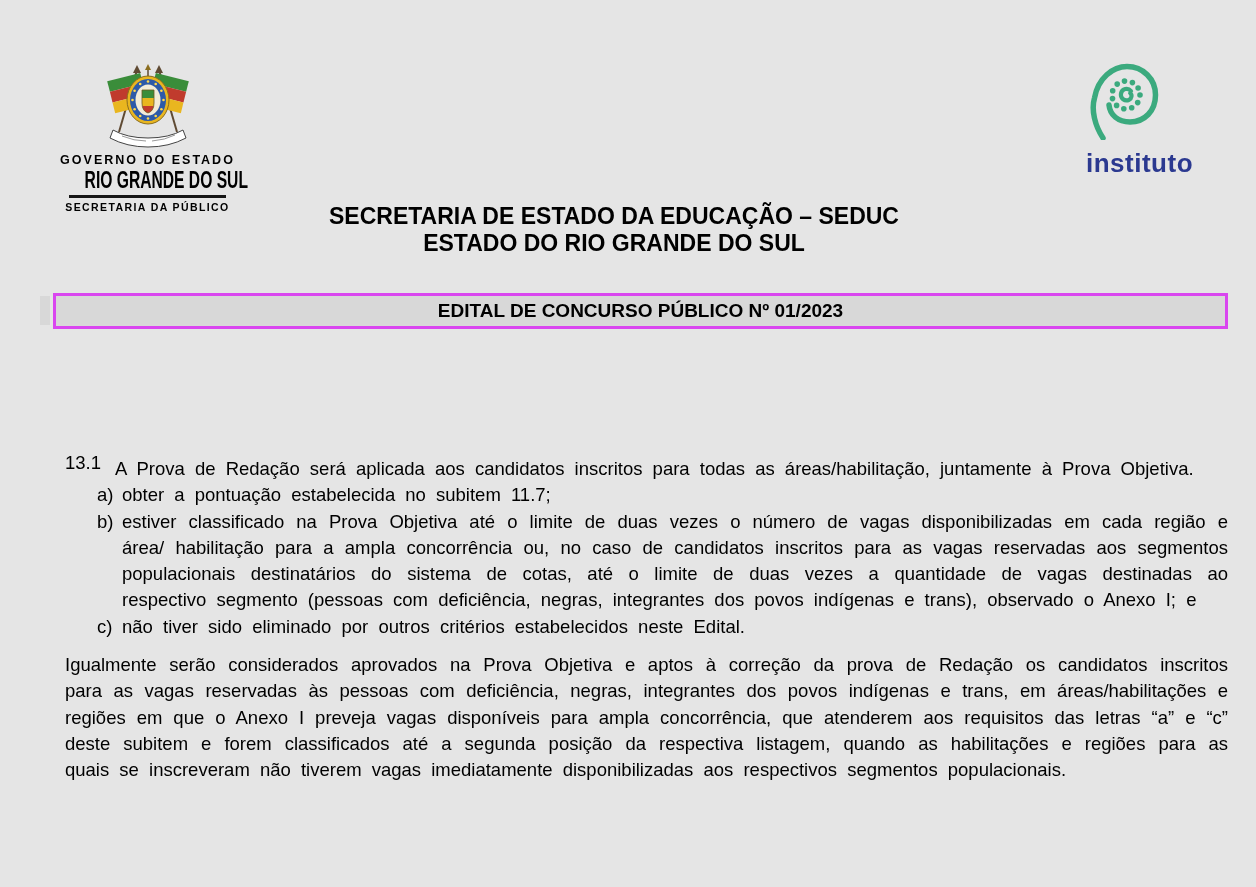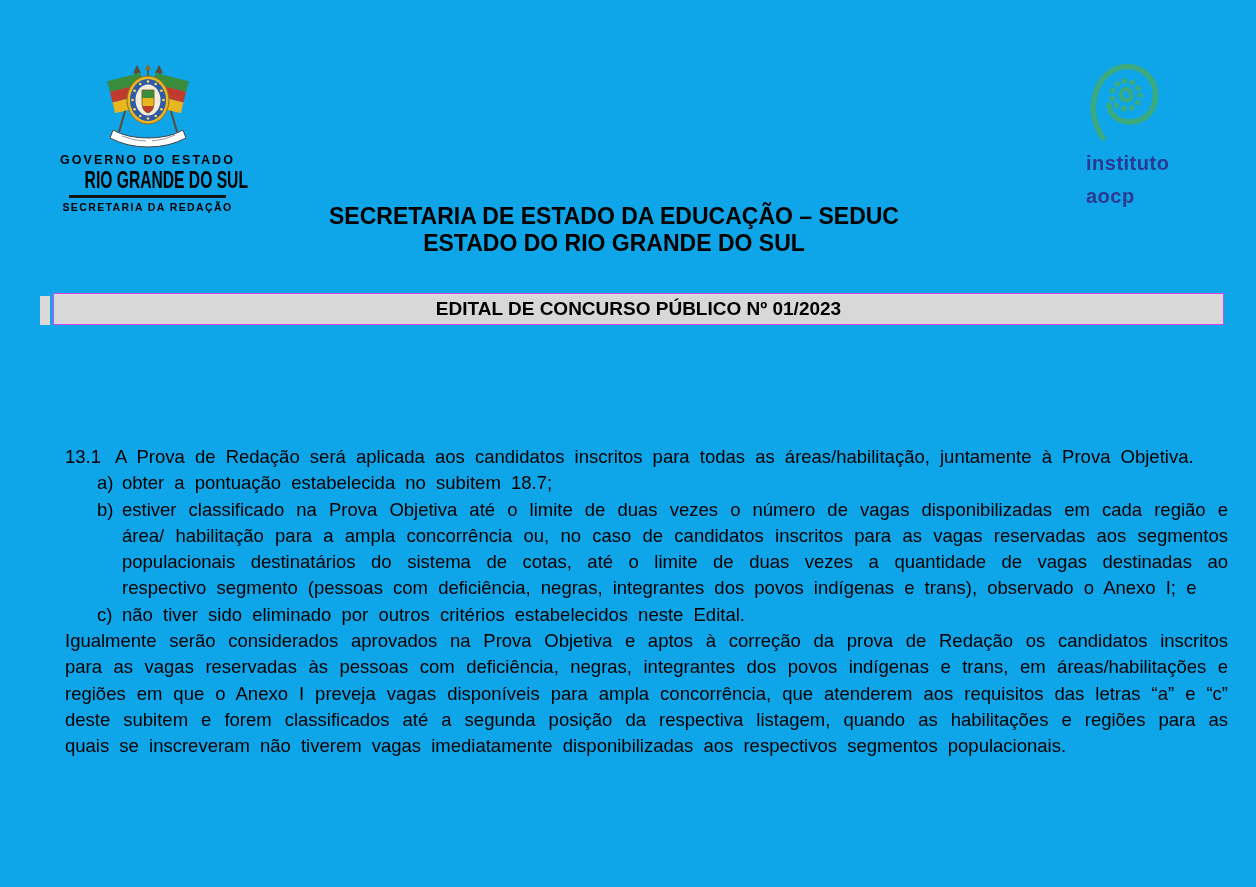--- a/index.html
+++ b/index.html
@@ -1,59 +1,59 @@
 <!DOCTYPE html>
 <html style="--banner_bg: #D8D8D8; --aocp_green: #3BAA7E; --aocp_navy: #2B3990; --crest_green: #3A8D3A; --crest_red: #C03B2D; --crest_yellow: #E9B61F; --crest_blue: #2D5AA8;"><head>
 <meta charset="utf-8">
 <style>
   html,body { margin:0; padding:0; background:#ffffff; }
   .page {
-    position:relative; width:1256px; height:887px; background:#0ea5e9; overflow:hidden;
+    position:relative; width:1256px; height:887px; background:#e5e5e5; overflow:hidden;
     font-family:"Liberation Sans","DejaVu Sans",sans-serif; color:#000;
     -webkit-font-smoothing:antialiased;
   }
 
   
   .gov-logo { position:absolute; left:55px; top:64px; width:185px; text-align:center; }
   .gov-crest { display:block; margin:0 auto 5px auto; }
   .gov-l1 { font-size:12.5px; font-weight:bold; letter-spacing:2px; white-space:nowrap; }
   .gov-l2 { font-size:23px; font-weight:bold; white-space:nowrap; transform:scaleX(0.68); transform-origin:center; margin-top:0px; letter-spacing:0px; }
   .gov-rule { height:3px; background:#151515; margin:1px 14px 3px 14px; }
   .gov-l3 { font-size:10.5px; font-weight:bold; letter-spacing:1.4px; white-space:nowrap; }
 
   
   .aocp-logo { position:absolute; left:1086px; top:60px; width:150px; }
   .aocp-spiral { display:block; margin-left:2px; }
   .spiral-stroke { stroke:var(--aocp_green,#3BAA7E); fill:none; stroke-width:5.5; stroke-linecap:round; }
   .spiral-stroke-thin { stroke:var(--aocp_green,#3BAA7E); fill:none; stroke-width:4.2; stroke-linecap:round; }
   .spiral-dot { fill:var(--aocp_green,#3BAA7E); }
-  .aocp-text { margin-top:7px; color:var(--aocp_navy,#2B3990); font-weight:bold; font-size:20px; line-height:33px; letter-spacing:0.5px; }
+  .aocp-text { margin-top:7px; color:var(--aocp_navy,#2B3990); font-weight:bold; font-size:26px; line-height:33px; letter-spacing:0.5px; }
 
   
   .doc-title {
     position:absolute; left:0; top:203px; width:1256px; margin-left:-14px;
     text-align:center; font-weight:bold; font-size:23px; line-height:27px;
   }
 
   
   .banner-strip { position:absolute; left:40px; top:296px; width:10px; height:29px; background:var(--banner_bg,#D8D8D8); }
   .banner {
     position:absolute; left:53px; top:293px; width:1169px; height:30px;
-    border:1px solid #d946ef; background:var(--banner_bg,#D8D8D8);
+    border:3px solid #d946ef; background:var(--banner_bg,#D8D8D8);
     text-align:center; font-weight:bold; font-size:19px; line-height:30px;
   }
 
   
   .section-heading { position:absolute; left:64px; top:382px; font-weight:bold; font-size:23px; white-space:nowrap; }
 
   
   .body-text { position:absolute; left:65px; top:444px; width:1163px; font-size:18.5px; line-height:26.3px; }
   .clause { display:flex;align-items:center; }
   .clause .num { flex:0 0 50px; width:50px; }
-  .clause .txt { flex:1; text-align:justify; word-spacing:5px; }
+  .clause .txt { flex:1; text-align:justify; word-spacing:5px;margin-top:12px; }
   .subitem { display:flex; padding-left:32px; }
   .subitem .label { flex:0 0 25px; width:25px; }
   .subitem .txt { flex:1; text-align:justify; word-spacing:5px; }
 </style>
 </head>
 <body>
 
 <div class="page">
 
   <div class="gov-logo">
@@ -99,21 +99,21 @@
         <rect x="39" y="34" width="12" height="8" fill="#E9B61F"></rect>
         <rect x="39" y="42" width="12" height="9" fill="#C03B2D"></rect>
       </g>
       <path d="M39,26 h12 v13 q0,8 -6,10 q-6,-2 -6,-10 z" fill="none" stroke="#6b5a20" stroke-width="0.8"></path>
       <path d="M10,66 q14,8 35,8 q21,0 35,-8 l3,8 q-17,9 -38,9 q-21,0 -38,-9 z" fill="#ffffff" stroke="#444" stroke-width="1"></path>
       <path d="M19,72 q12,5 24,5 M49,77 q13,-1 23,-6" stroke="#999" fill="none" stroke-width="1"></path>
     </svg>
     <div class="gov-l1">GOVERNO DO ESTADO</div>
     <div class="gov-l2">RIO GRANDE DO SUL</div>
     <div class="gov-rule"></div>
-    <div class="gov-l3">SECRETARIA DA REDAÇÃO</div>
+    <div class="gov-l3">SECRETARIA DA PÚBLICO</div>
   </div>
 
   <div class="aocp-logo">
     <svg class="aocp-spiral" width="74" height="80" viewBox="0 0 74 80">
       <path class="spiral-stroke" d="M15,78 C7,66 3,50 6.5,38 C10,18 25,6.5 39,6.5 C55,6.5 67.5,19 67.5,35 C67.5,51 56.5,62 42,62 C30,62 22,55 21,45"></path>
       <g>
         <circle class="spiral-dot" cx="52" cy="35" r="2.8"></circle>
         <circle class="spiral-dot" cx="49.7" cy="42.6" r="2.8"></circle>
         <circle class="spiral-dot" cx="43.7" cy="47.8" r="2.8"></circle>
         <circle class="spiral-dot" cx="35.8" cy="48.8" r="2.8"></circle>
@@ -122,21 +122,20 @@
         <circle class="spiral-dot" cx="24.7" cy="30.7" r="2.8"></circle>
         <circle class="spiral-dot" cx="29.2" cy="24.1" r="2.8"></circle>
         <circle class="spiral-dot" cx="36.5" cy="21.1" r="2.8"></circle>
         <circle class="spiral-dot" cx="44.4" cy="22.6" r="2.8"></circle>
         <circle class="spiral-dot" cx="50.1" cy="28" r="2.8"></circle>
       </g>
       <path class="spiral-stroke-thin" d="M43,31 C40,27.5 34,28.5 33,33.5 C32,38.5 37,41.8 41,39.8 C44,38.3 44.2,34.5 42.2,33.2"></path>
     </svg>
     <div class="aocp-text">
       <div>instituto</div>
-      <div>aocp</div>
     </div>
   </div>
 
   <div class="doc-title">
     <div>SECRETARIA DE ESTADO DA EDUCAÇÃO – SEDUC</div>
     <div>ESTADO DO RIO GRANDE DO SUL</div>
   </div>
 
   <div class="banner-strip"></div>
   <div class="banner">
@@ -147,21 +146,21 @@
   <div class="body-text">
 
     <div class="clause">
       <div class="num">13.1</div>
       <div class="txt">A Prova de Redação será aplicada aos candidatos inscritos para todas as áreas/habilitação, juntamente à Prova Objetiva.</div>
     </div>
 
 
     <div class="subitem">
       <div class="label">a)</div>
-      <div class="txt">obter a pontuação estabelecida no subitem 18.7;</div>
+      <div class="txt">obter a pontuação estabelecida no subitem 11.7;</div>
     </div>
 
     <div class="subitem">
       <div class="label">b)</div>
       <div class="txt">estiver classificado na Prova Objetiva até o limite de duas vezes o número de vagas disponibilizadas em cada região e área/ habilitação para a ampla concorrência ou, no caso de candidatos inscritos para as vagas reservadas aos segmentos populacionais destinatários do sistema de cotas, até o limite de duas vezes a quantidade de vagas destinadas ao respectivo segmento (pessoas com deficiência, negras, integrantes dos povos indígenas e trans), observado o Anexo I; e</div>
     </div>
 
     <div class="subitem">
       <div class="label">c)</div>
       <div class="txt">não tiver sido eliminado por outros critérios estabelecidos neste Edital.</div>

